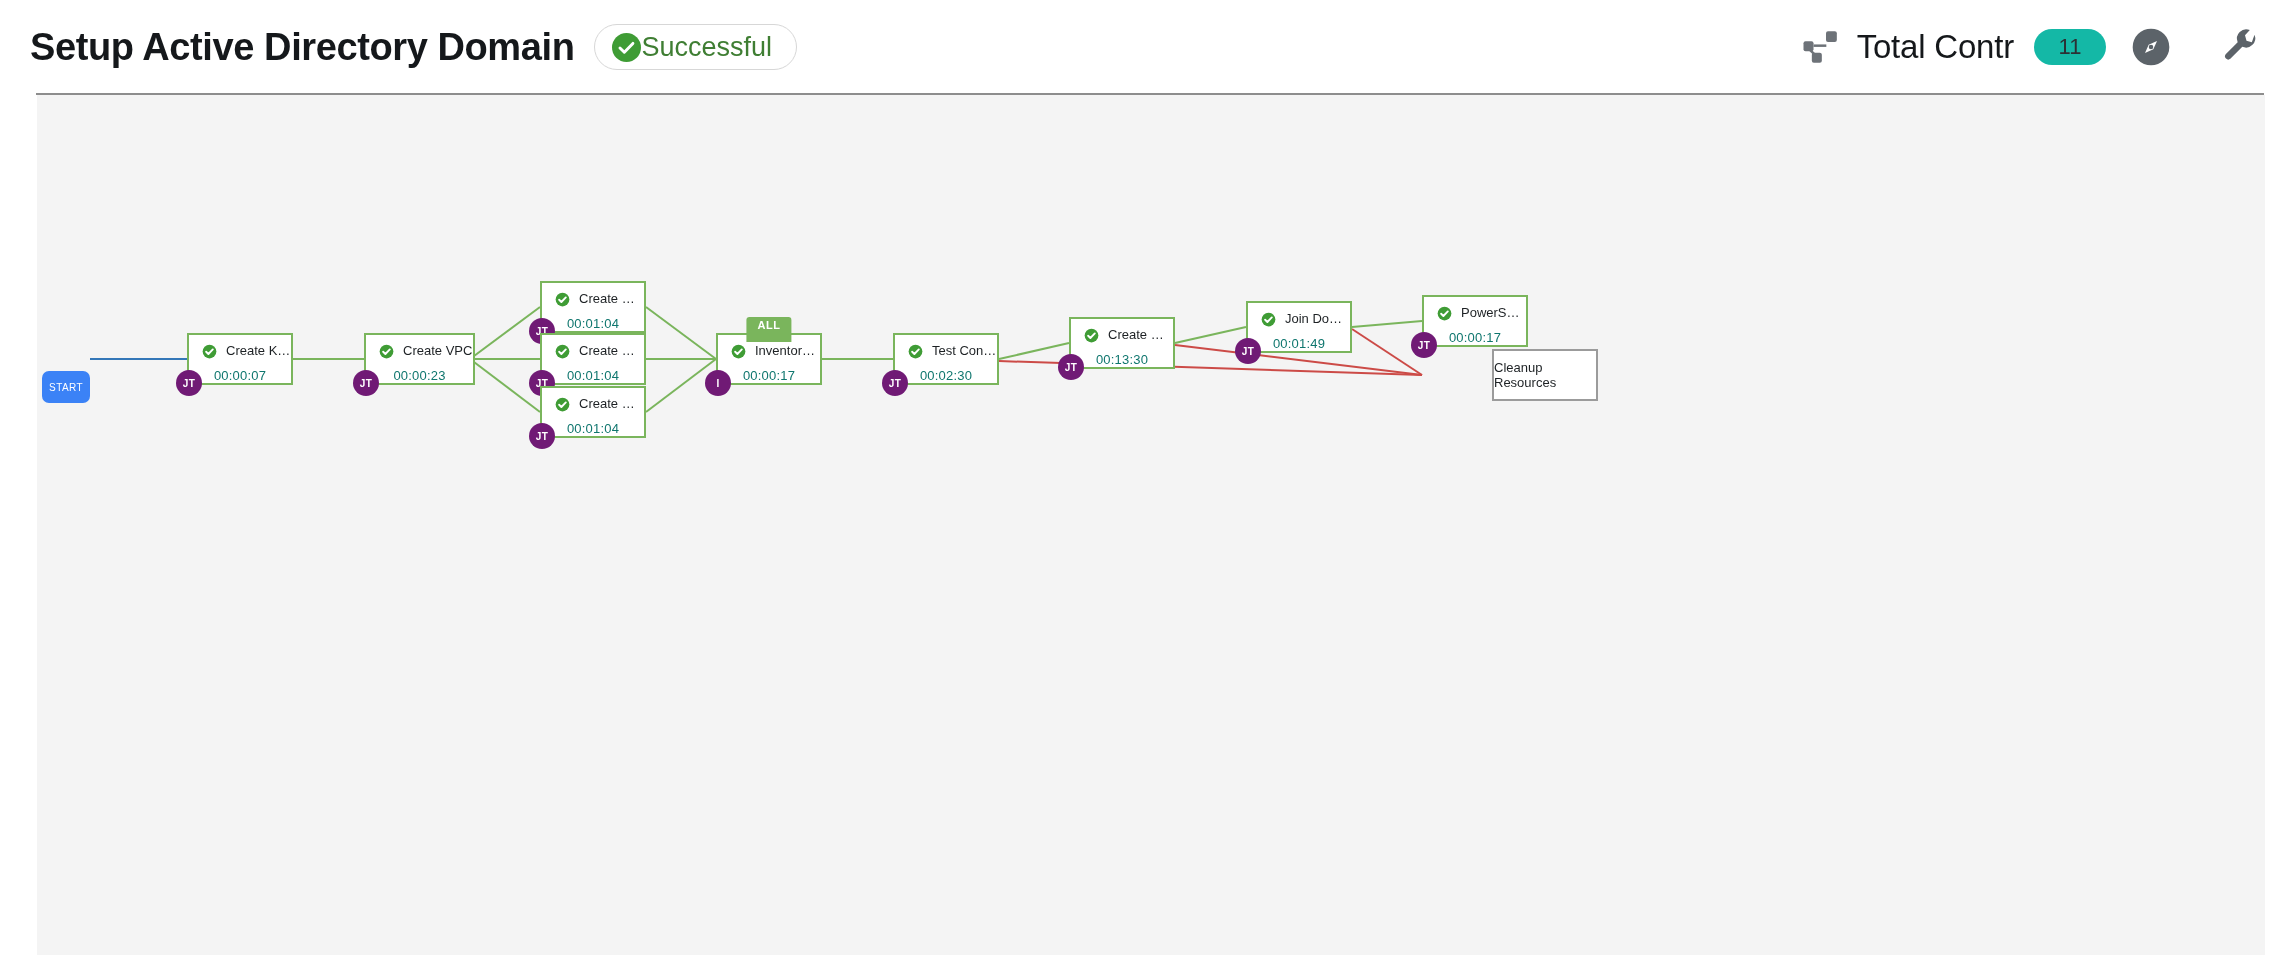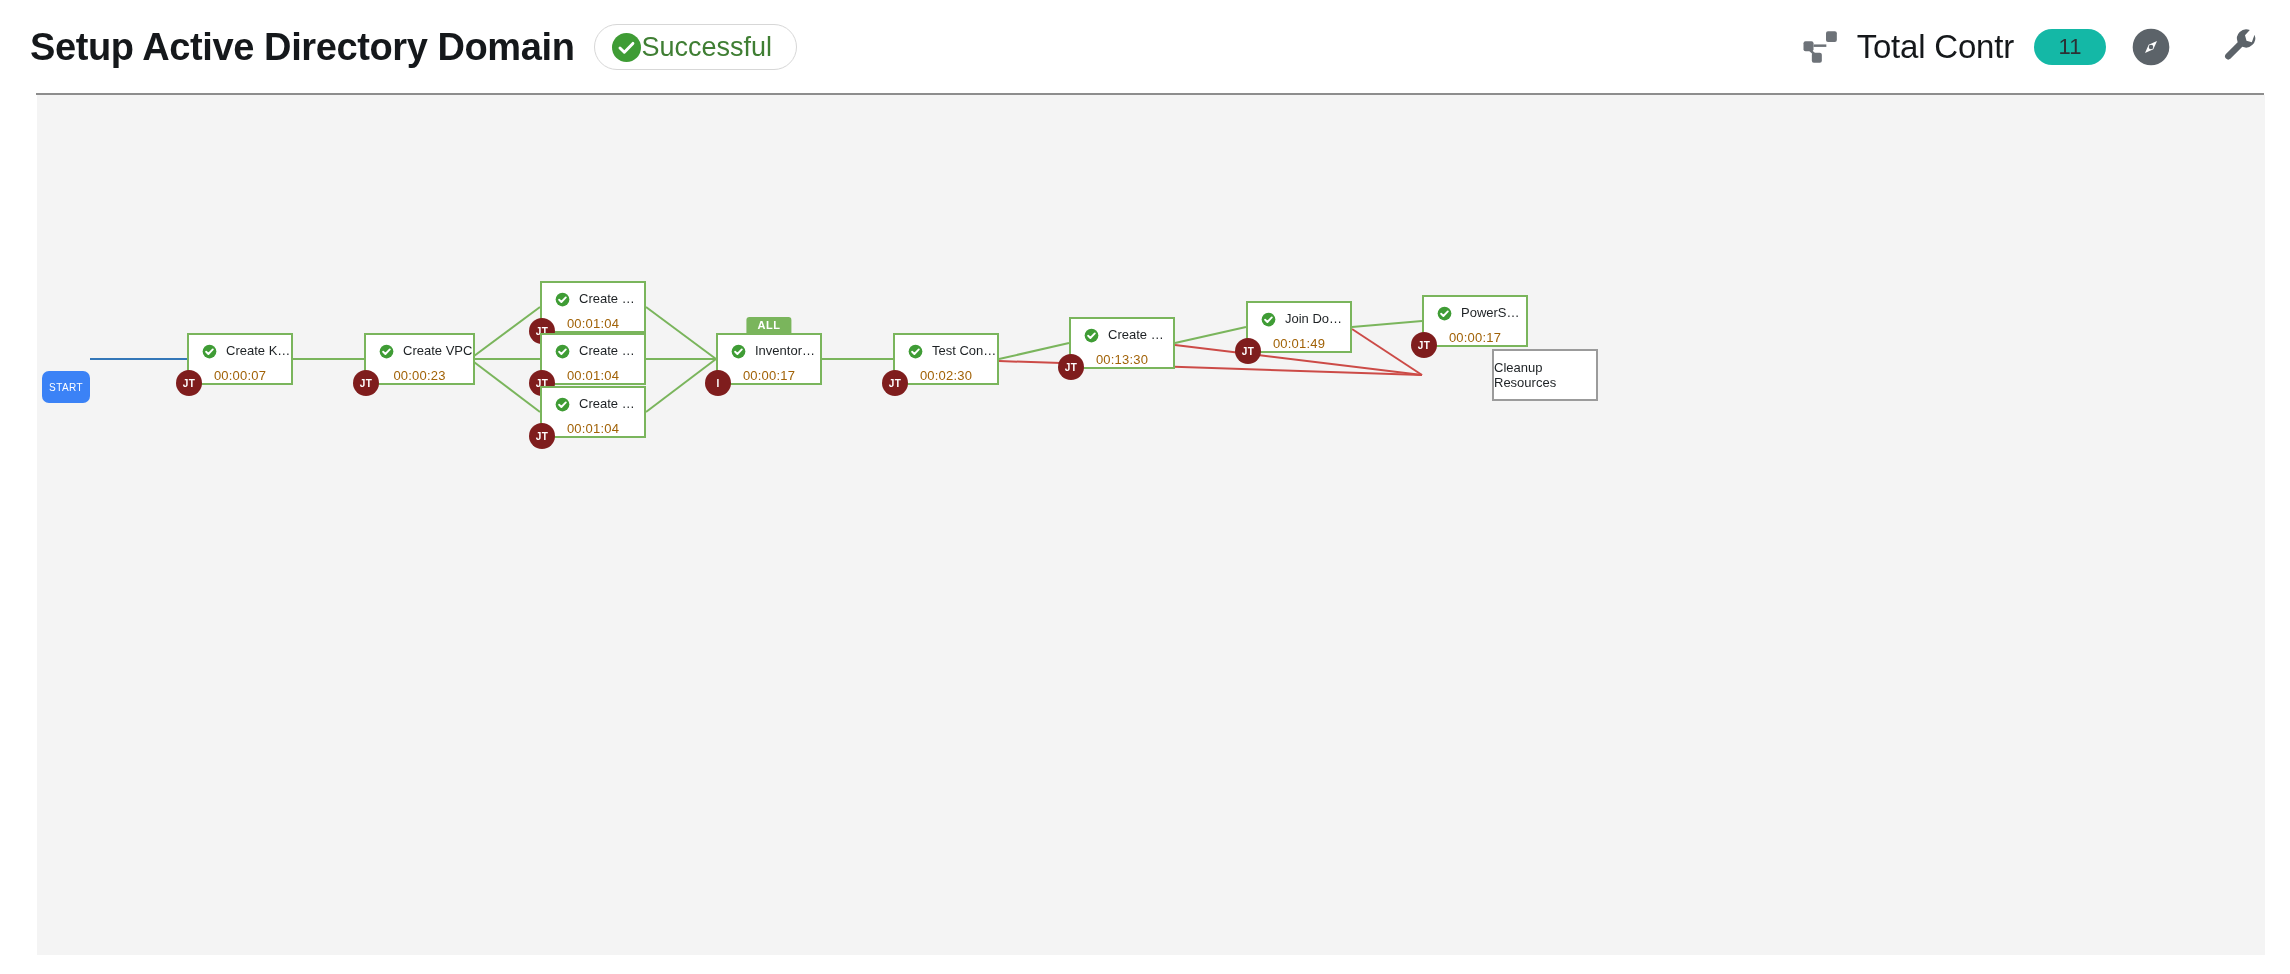--- a/index.html
+++ b/index.html
@@ -76,38 +76,38 @@
   .node-row{
     display:flex;align-items:center;gap:9px;
     padding:9px 0 0 13px;
   }
   .node-check{width:15px;height:15px;flex:0 0 auto;}
   .node-label{
     font-size:13px;color:#1d2124;white-space:nowrap;overflow:hidden;
     text-overflow:ellipsis;line-height:1.1;
   }
   .node-duration{
-    text-align:center;font-size:13px;color:#a16207;
+    text-align:center;font-size:13px;color:#0f766e;
     margin-top:9px;letter-spacing:0.2px;
   }
   .node.skipped .node-center{
     display:flex;align-items:center;justify-content:center;
     height:100%;font-size:13px;color:#1d2124;
   }
   .corner-badge{
     position:absolute;left:-13px;bottom:-13px;
     width:26px;height:26px;border-radius:50%;
-    background:#7f1d1d;color:#ffffff;
+    background:#701a75;color:#ffffff;
     display:flex;align-items:center;justify-content:center;
     font-size:10px;font-weight:bold;letter-spacing:0.3px;
   }
   .all-badge{
     position:absolute;top:-18px;left:50%;transform:translateX(-50%);
     background:#7ab55c;color:#ffffff;font-size:11px;font-weight:bold;
-    padding:2px 11px 3px;border-radius:3px 3px 0 0;letter-spacing:0.6px;
+    padding:2px 11px 11px;border-radius:3px 3px 0 0;letter-spacing:0.6px;
   }
   .start-node{
     position:absolute;background:#3b82f6;border-radius:7px;
     display:flex;align-items:center;justify-content:center;
     color:#ffffff;font-size:10px;letter-spacing:0.4px;margin-top:28px;
   }
 </style>
 </head>
 <body>
 

